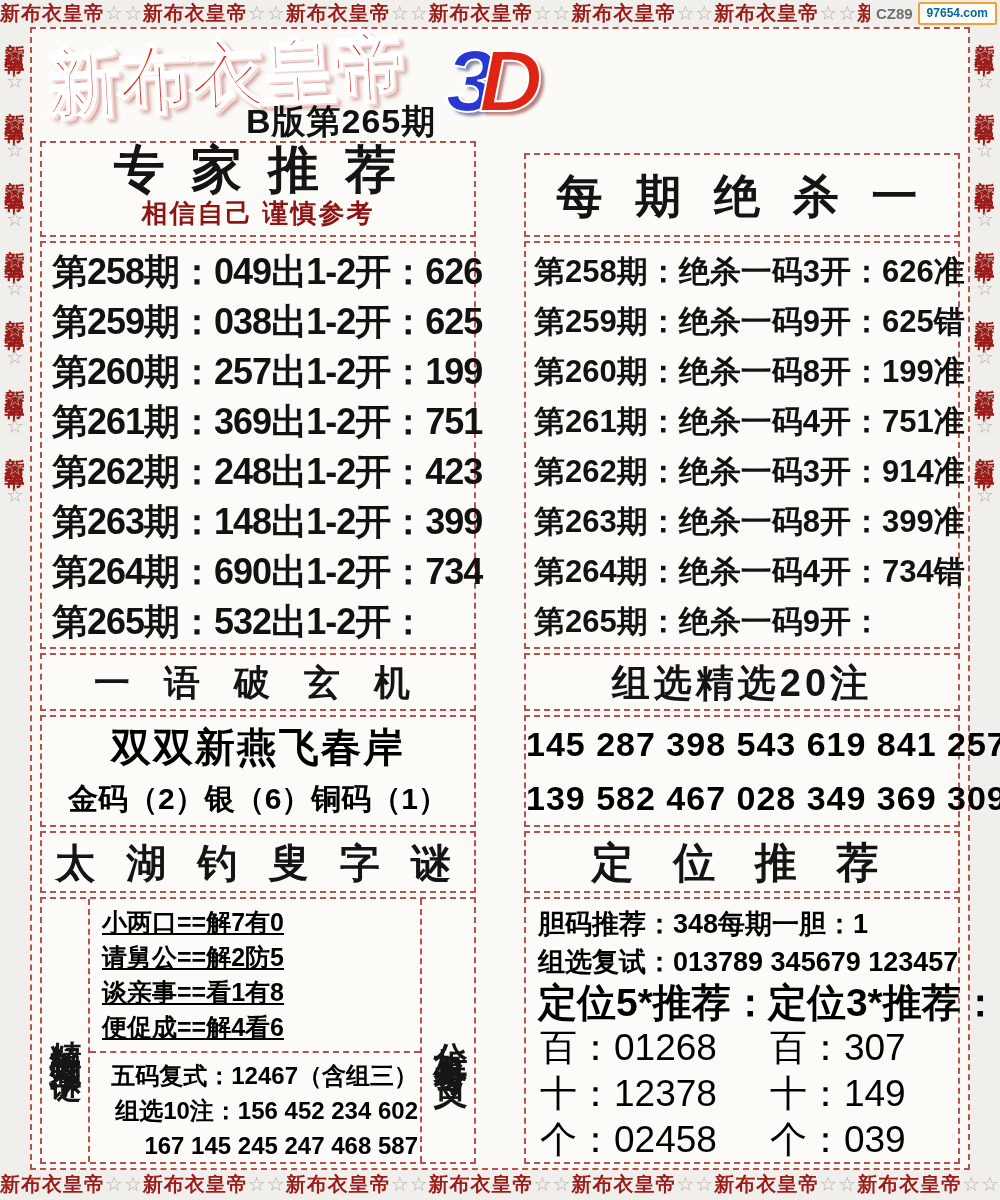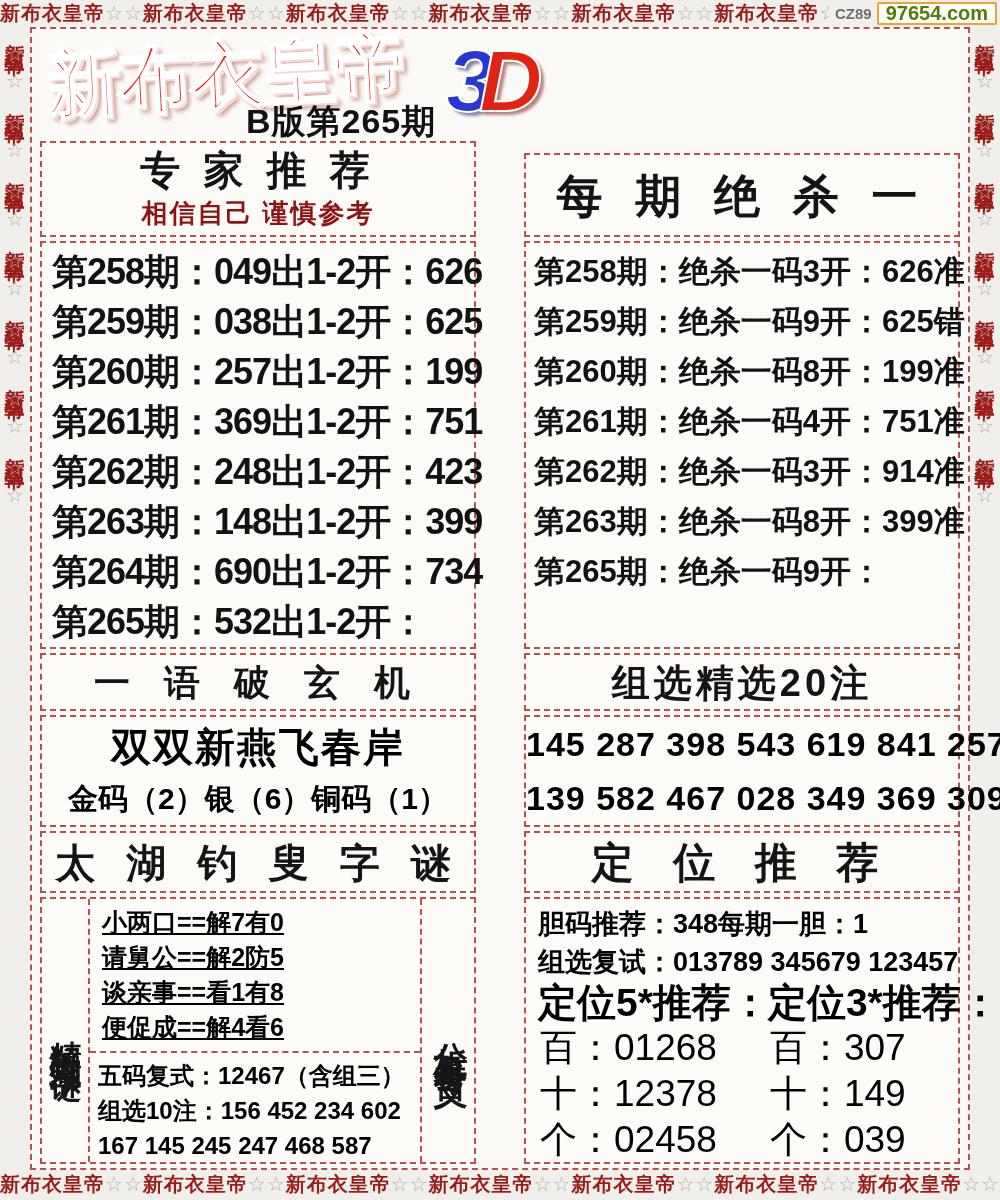--- a/index.html
+++ b/index.html
@@ -16,21 +16,21 @@
       writing-mode:vertical-rl; text-orientation:upright; line-height:30px; letter-spacing:3px; }
   .strip-left { left:0; }
   .strip-right { right:0; }
   .bd-txt { color:#9b1c18; }
   .bd-star { color:#b7b1a9; }
 
   
   .badge { position:absolute; top:1px; right:3px; height:25px; display:flex; align-items:center; gap:5px;
       background:#f1efec; padding-left:6px; z-index:5; }
   .badge-code { color:#6d6d6d; font-size:15px; font-weight:bold; }
-  .badge-domain { color:#4d7c0f; font-size:20px; font-weight:bold; border:2px solid #efa13a;
+  .badge-domain { color:#0369a1; font-size:12px; font-weight:bold; border:2px solid #efa13a;
       background:#fffdf6; padding:0 7px; line-height:19px; border-radius:2px; }
 
   
   .main { position:absolute; left:30px; right:30px; top:27px; bottom:30px;
       border:2px dashed #b5524d; background:#fbfaf7; padding:4px 6px; display:flex; flex-direction:column; }
 
   .title-row { position:relative; height:108px; flex:none; }
   .brand { position:absolute; left:8px; top:-6px; font-size:74px; font-weight:bold; color:#e52a1d;
       transform:rotate(-3deg); letter-spacing:-2px;
       -webkit-text-stroke:2px #ffffff;
@@ -41,21 +41,21 @@
   .logo3d .ld { color:#e02414; margin-left:-16px; -webkit-text-stroke:2px #fff; text-shadow:4px 4px 3px rgba(120,10,10,.5); }
 
   .columns { flex:1; display:flex; justify-content:space-between; padding:0 2px; min-height:0; }
   .col { width:436px; display:flex; flex-direction:column; }
 
   .box { border:2px dashed #b5524d; background:#fcfbf8; margin-bottom:4px; flex:none; }
 
   .hd { text-align:center; font-weight:bold; color:#141414; }
 
   .expert-head { height:96px; padding-top:2px; }
-  .expert-title { font-size:40px; line-height:50px; letter-spacing:6px; }
+  .expert-title { font-size:51px; line-height:50px; letter-spacing:6px; }
   .expert-sub { font-size:26px; line-height:36px; color:#8e1414; font-weight:bold; text-align:center; letter-spacing:2px; }
 
   .rows-box { height:408px; padding:4px 0 0 10px; }
   .row { height:50px; line-height:50px; font-weight:bold; font-size:36px; color:#121212; white-space:nowrap; letter-spacing:-1px; }
 
   .kill-head { height:84px; margin-top:12px; }
   .kill-title { font-size:46px; line-height:82px; letter-spacing:10px; }
   .rows-box.kill { padding-left:8px; }
   .row.kill { font-size:31px; letter-spacing:0; }
 
@@ -76,21 +76,21 @@
 
   .taihu-box { flex:1; display:flex; min-height:0; margin-bottom:0; }
   .v-label { writing-mode:vertical-rl; text-orientation:upright; font-weight:bold; color:#161616;
       text-align:center; padding-top:4px; }
   .v-label.left { width:48px; border-right:2px dashed #b5524d; font-size:32px; letter-spacing:6px; }
   .v-label.right { width:54px; border-left:2px dashed #b5524d; font-size:34px; letter-spacing:6px; }
   .taihu-mid { flex:1; display:flex; flex-direction:column; min-width:0; }
   .taihu-riddles { border-bottom:2px dashed #b5524d; padding:6px 4px 6px 12px;text-decoration:underline; }
   .riddle-line { font-size:25px; font-weight:bold; line-height:35px; white-space:nowrap; }
   .taihu-extra { padding:5px 2px 0 8px; }
-  .extra-line { font-size:24px; font-weight:bold; line-height:35px; white-space:nowrap; }
+  .extra-line { font-size:24px; font-weight:bold; line-height:35px; white-space:nowrap;text-align:right; }
 
   .dw-box { flex:1; padding:6px 2px 0 12px; margin-bottom:0; min-height:0; }
   .dw-line { font-size:27px; font-weight:bold; line-height:38px; white-space:nowrap; }
   .dw-grid { display:grid; grid-template-columns:55% 45%; }
   .dw-grid .h { font-size:39px; font-weight:bold; line-height:44px; white-space:nowrap; }
   .dw-grid .n { font-size:37px; font-weight:normal; line-height:46px; white-space:nowrap; padding-left:2px; }
 </style>
 </head>
 <body>
 
@@ -173,20 +173,21 @@
           <div class="hd kill-title">每 期 绝 杀 一 码</div>
         </div>
 
         <div class="box rows-box kill">
           <div class="row kill">第258期：绝杀一码3开：626准</div>
           <div class="row kill">第259期：绝杀一码9开：625错</div>
           <div class="row kill">第260期：绝杀一码8开：199准</div>
           <div class="row kill">第261期：绝杀一码4开：751准</div>
           <div class="row kill">第262期：绝杀一码3开：914准</div>
           <div class="row kill">第263期：绝杀一码8开：399准</div>
+          <div class="row kill">第264期：绝杀一码4开：734错</div>
           <div class="row kill">第265期：绝杀一码9开：</div>
         </div>
 
         <div class="box small-head">
           <div class="hd t tight">组选精选20注</div>
         </div>
 
         <div class="box zx-box">
           <div class="zx-line">145 287 398 543 619 841 257</div>
           <div class="zx-line">139 582 467 028 349 369 309</div>

